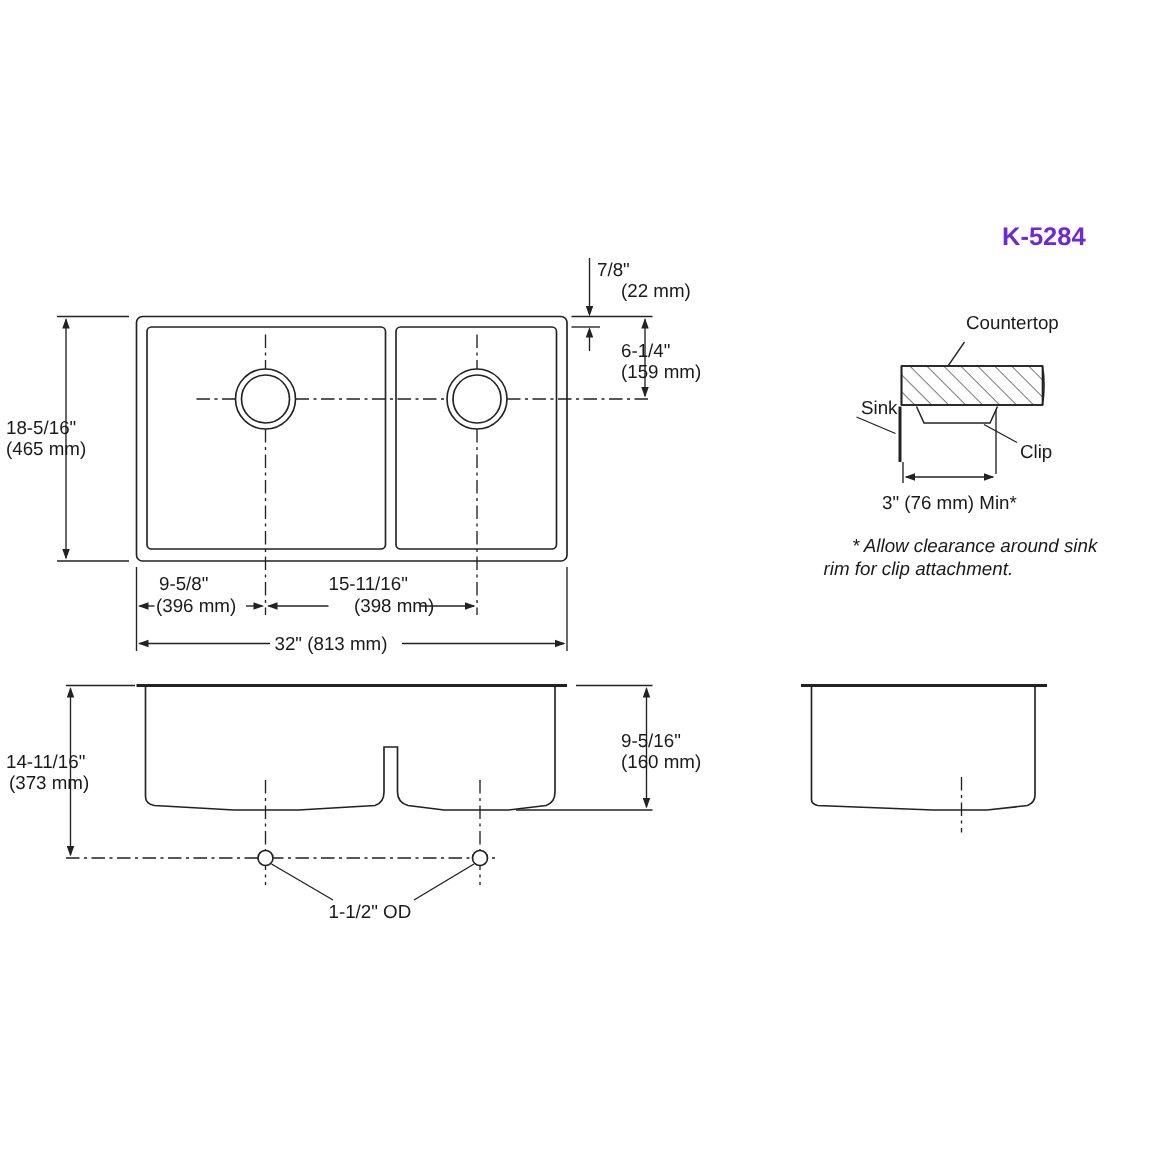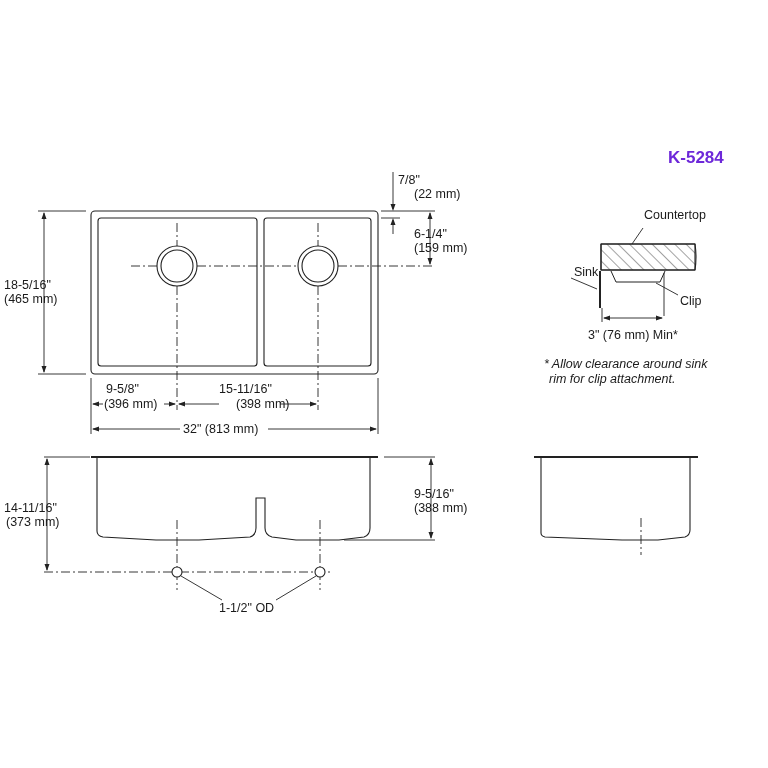--- a/index.html
+++ b/index.html
@@ -132,22 +132,22 @@
 
 <div class="lbl" style="left:219px;top:382px;">15-11/16"</div>
 <div class="lbl" style="left:236px;top:397px;">(398 mm)</div>
 
 <div class="lbl" style="left:183px;top:422px;">32" (813 mm)</div>
 
 <div class="lbl" style="left:4px;top:501px;">14-11/16"</div>
 <div class="lbl" style="left:6px;top:515px;">(373 mm)</div>
 
 <div class="lbl" style="left:414px;top:487px;">9-5/16"</div>
-<div class="lbl" style="left:414px;top:501px;">(388 mm)</div>
+<div class="lbl" style="left:414px;top:501px;">(160 mm)</div>
 
 <div class="lbl" style="left:219px;top:601px;">1-1/2" OD</div>
 
 <div class="lbl" style="left:644px;top:208px;">Countertop</div>
 <div class="lbl" style="left:574px;top:265px;">Sink</div>
 <div class="lbl" style="left:680px;top:294px;text-align:center;">Clip</div>
 <div class="lbl" style="left:588px;top:328px;">3" (76 mm) Min*</div>
-<div class="note" style="left:544px;top:357px;">* Allow clearance around sink</div>
+<div class="note" style="left:568px;top:357px;">* Allow clearance around sink</div>
 <div class="note" style="left:549px;top:372px;">rim for clip attachment.</div>
 
 </body></html>

